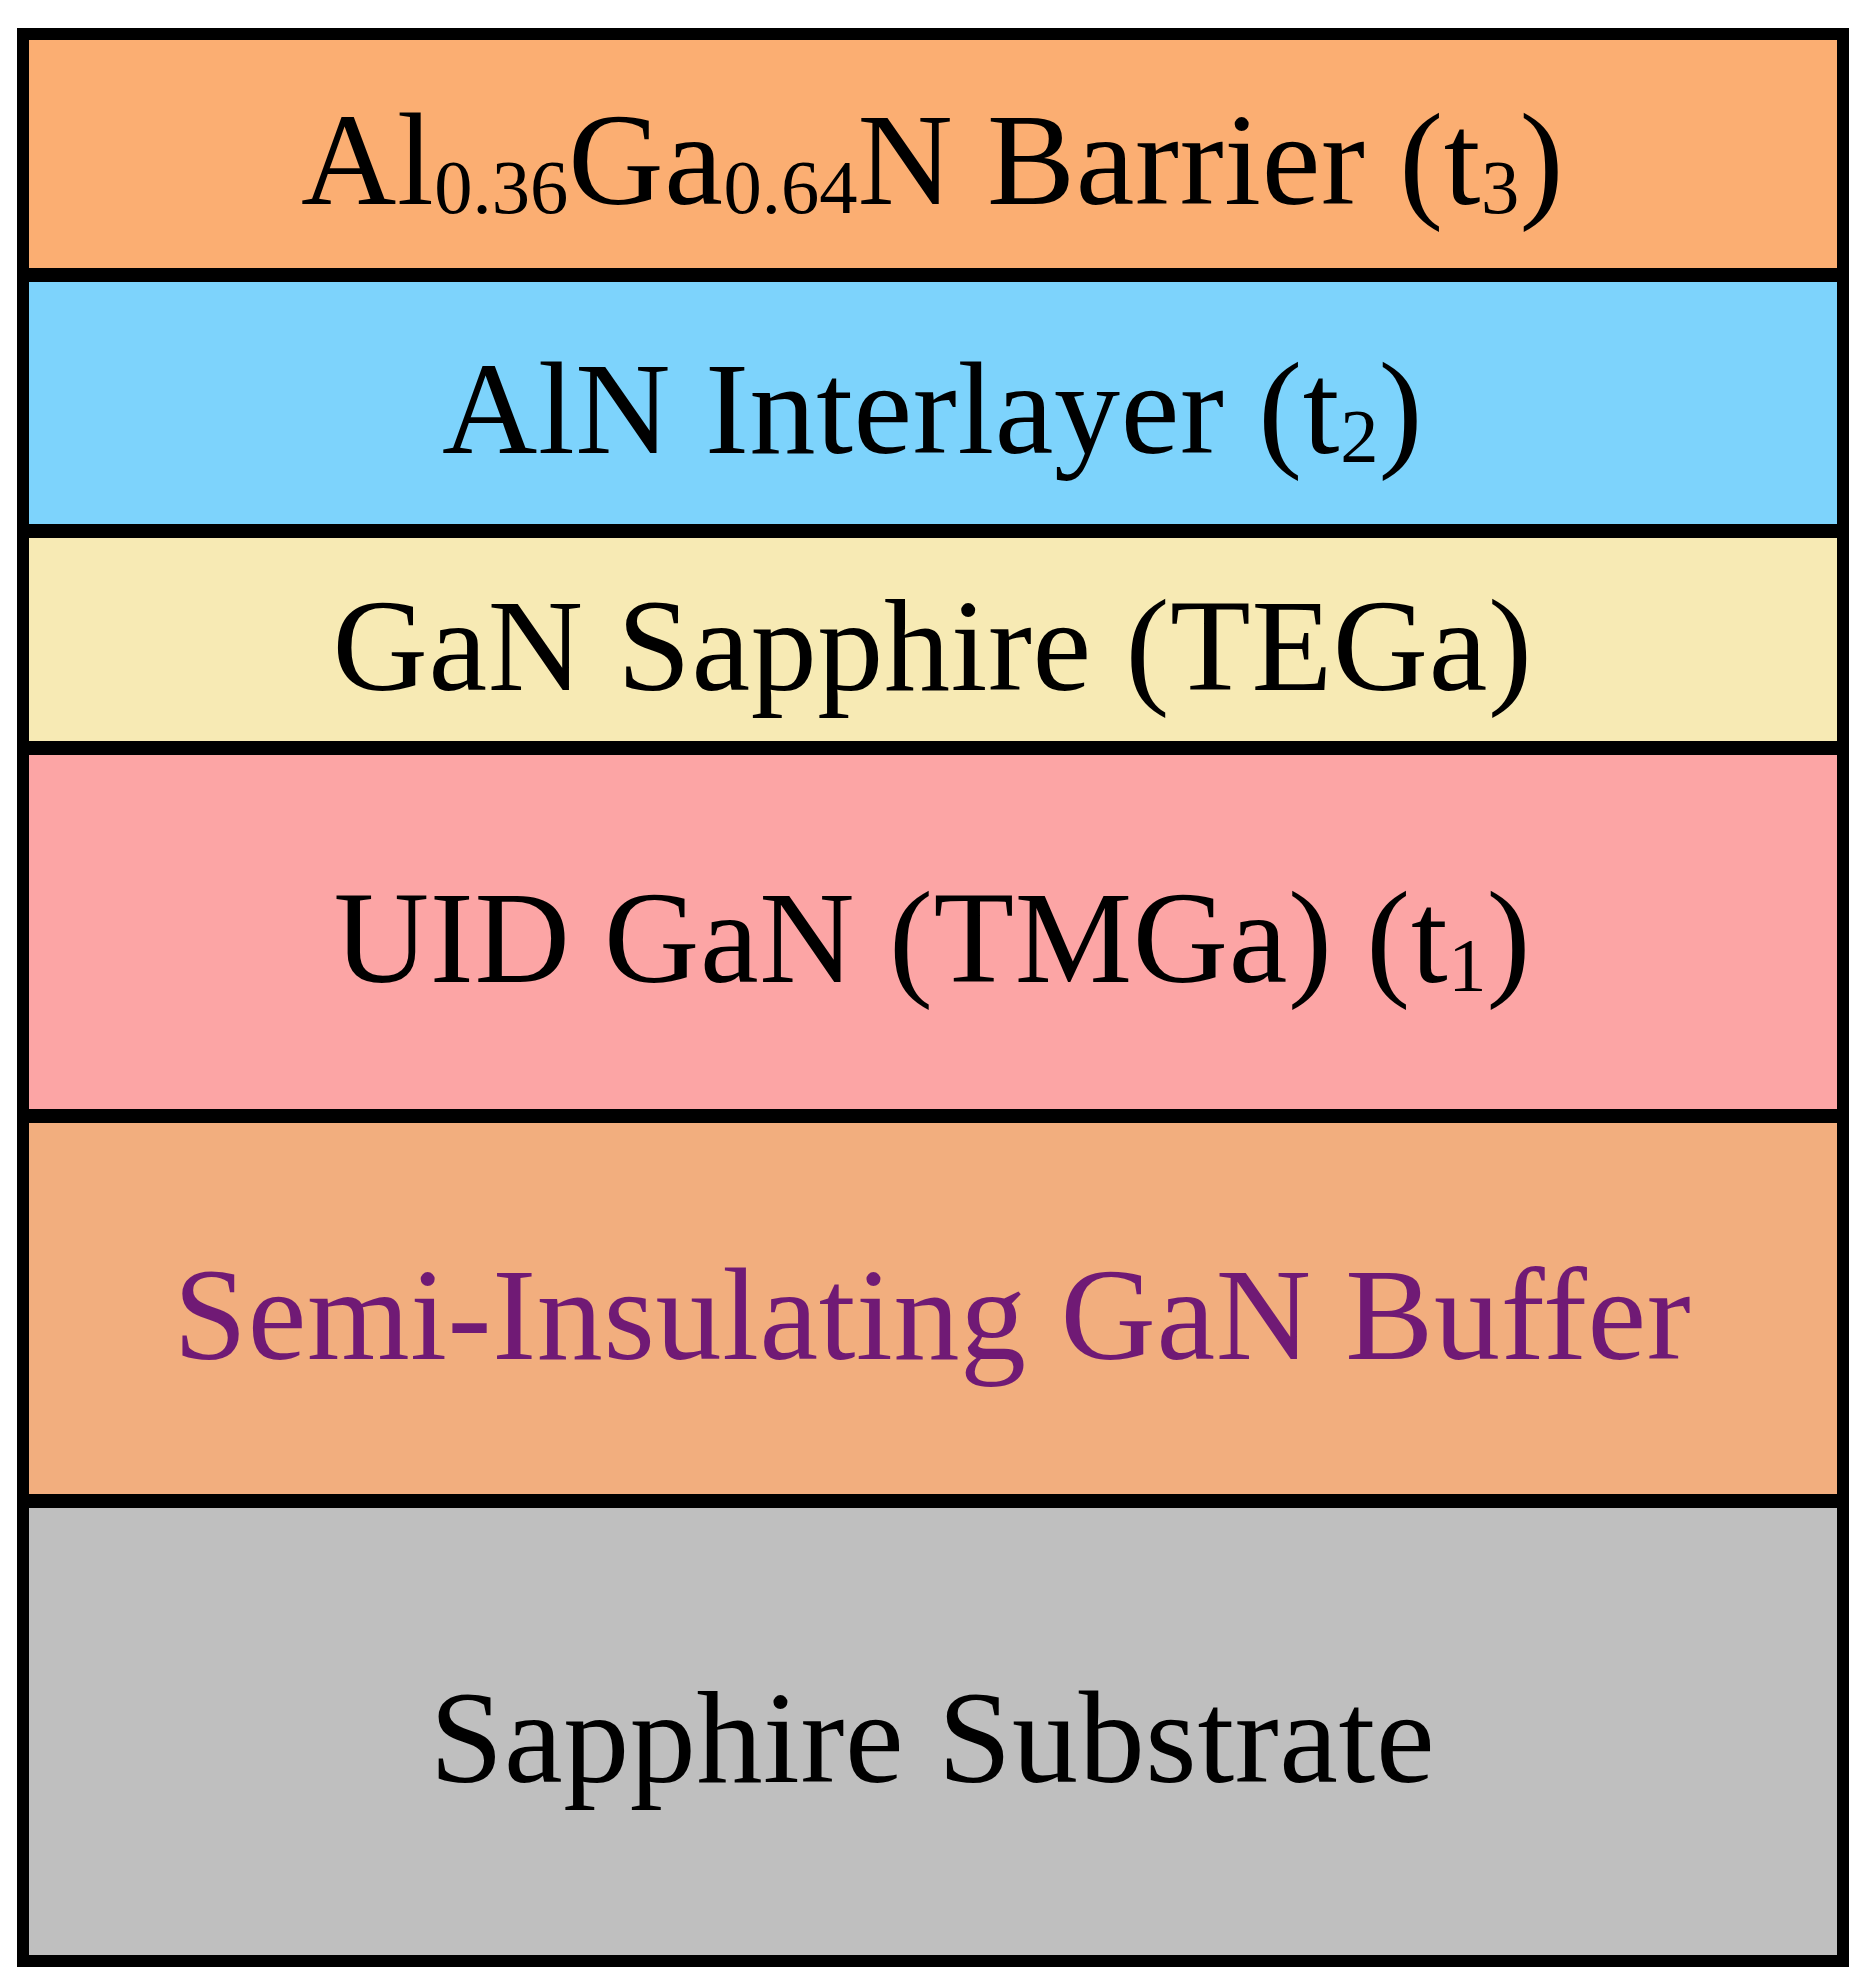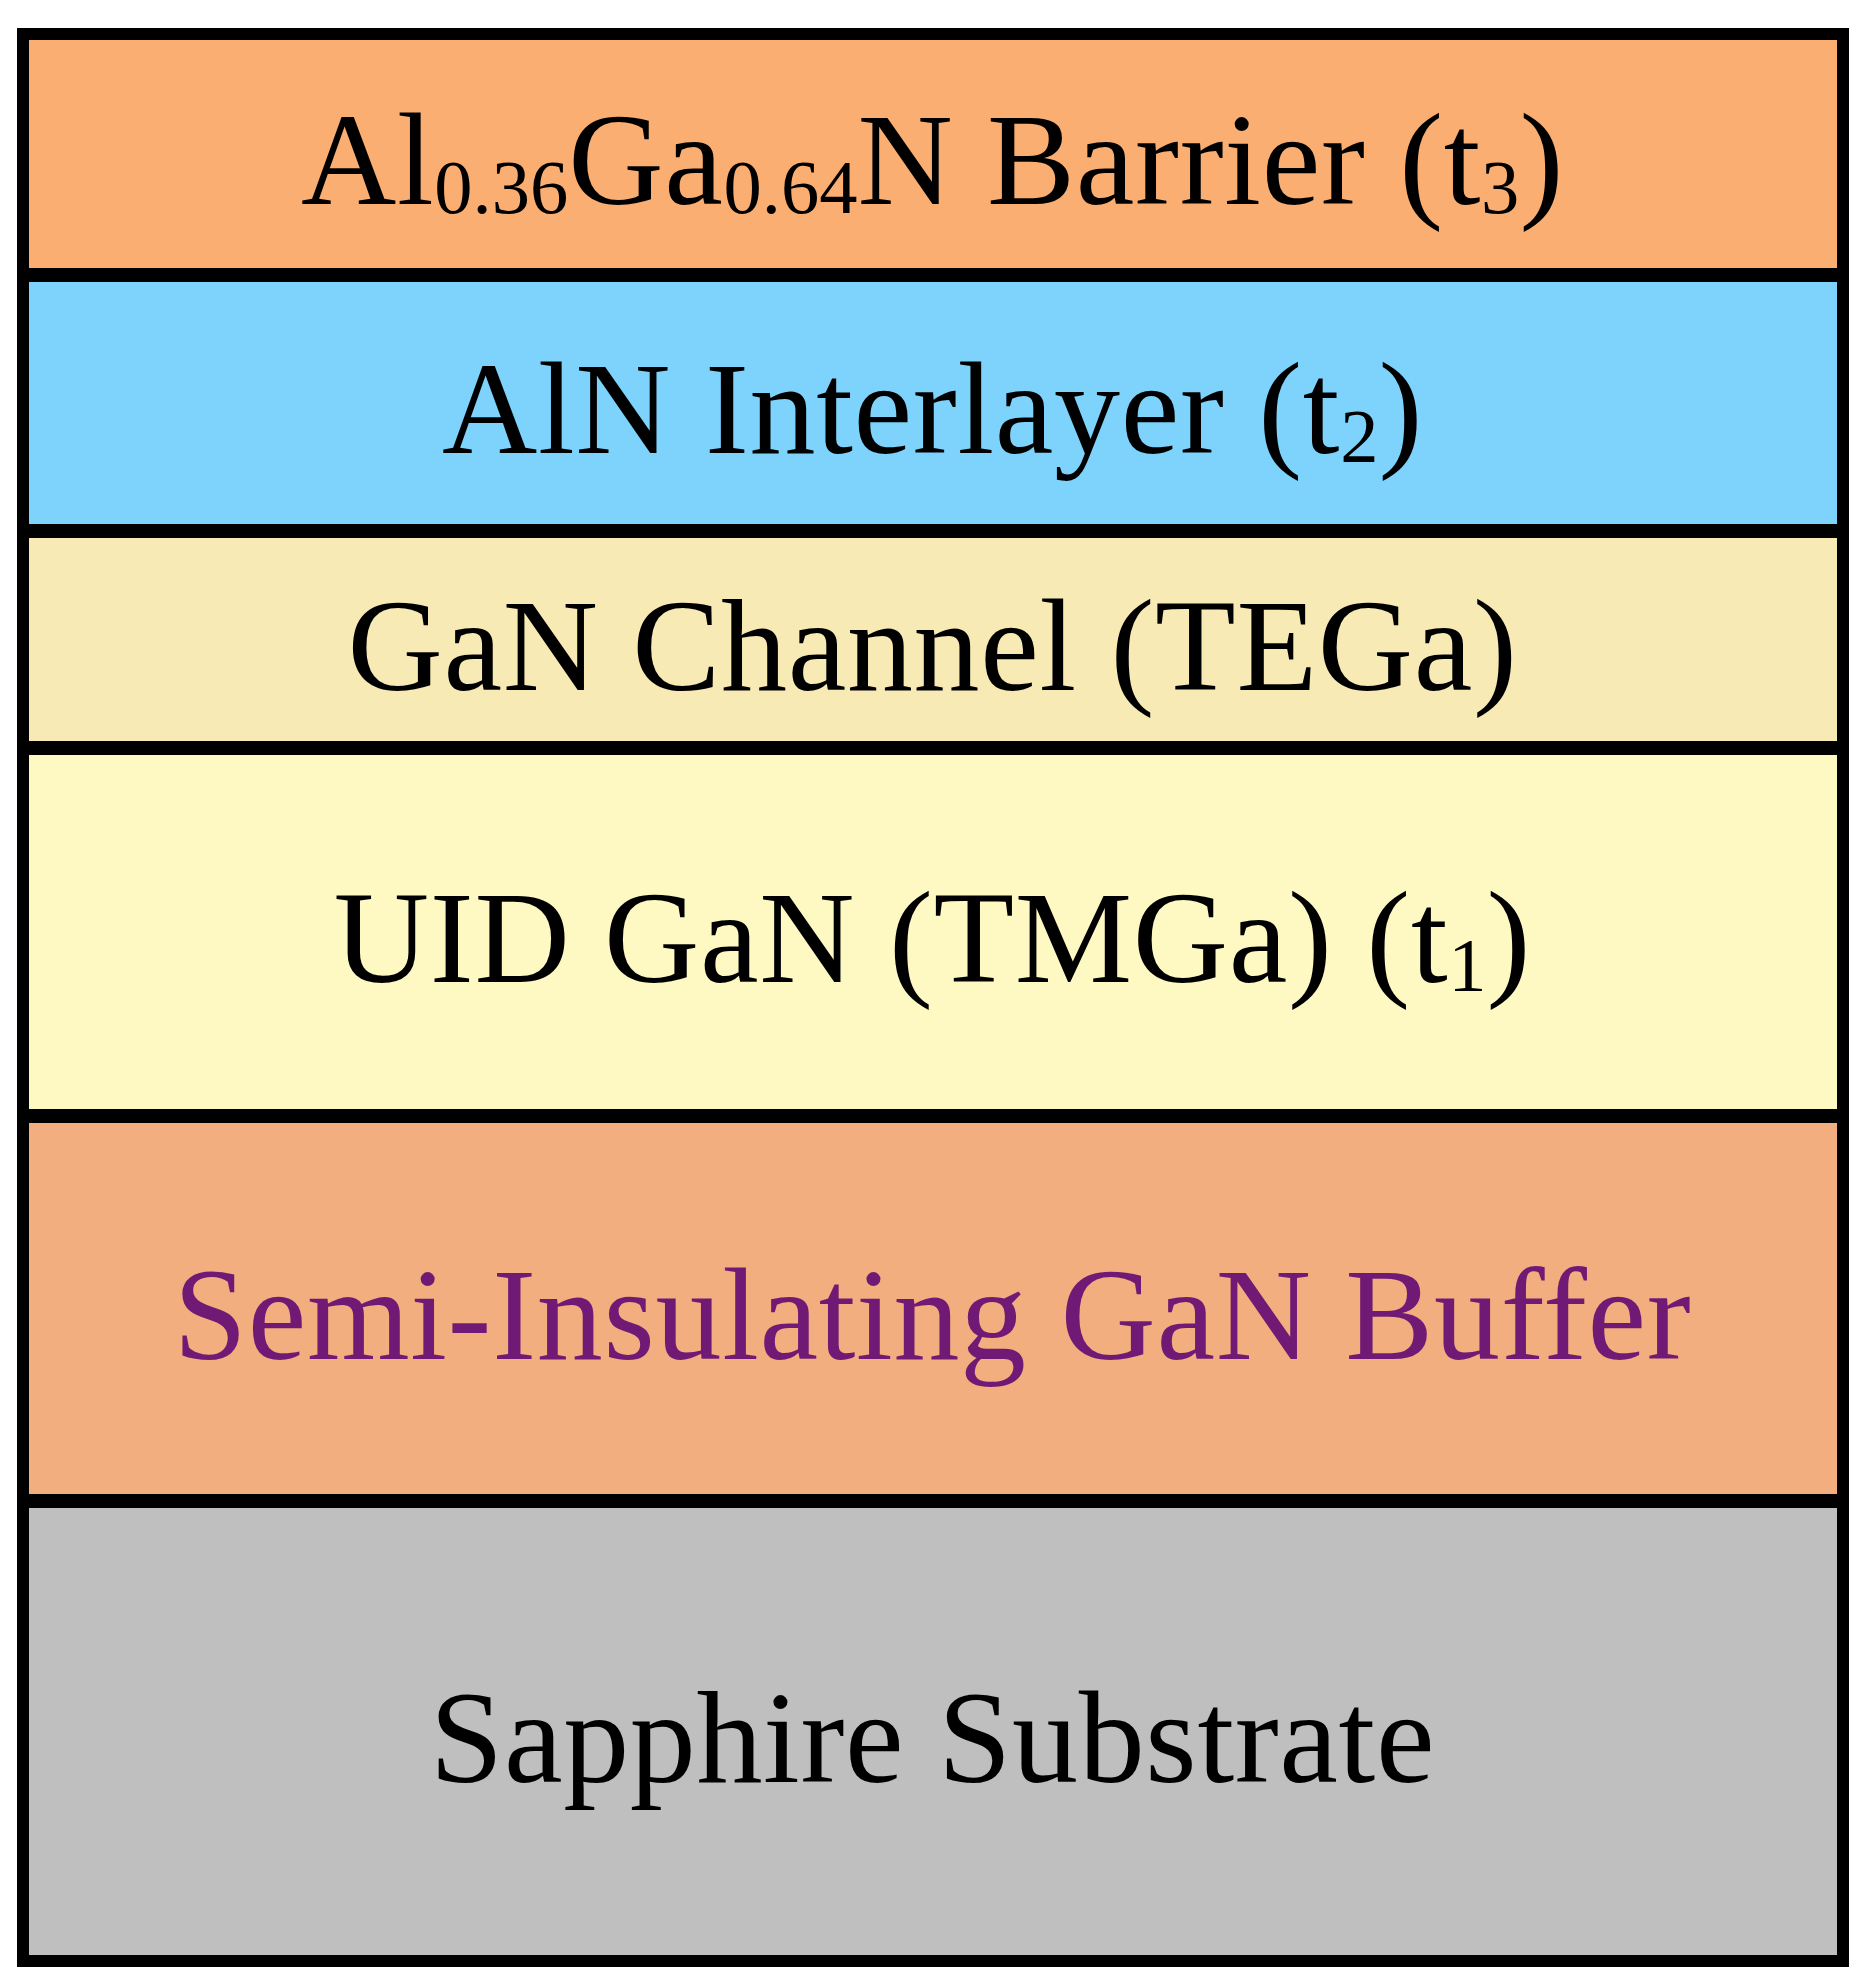--- a/index.html
+++ b/index.html
@@ -70,24 +70,24 @@
 
     <div class="layer layer-barrier" style="background: rgb(251, 174, 114);">
       <div class="layer-label" style="color: rgb(0, 0, 0);"><span>Al</span><span class="sub">0.36</span><span>Ga</span><span class="sub">0.64</span><span>N Barrier (t</span><span class="sub">3</span><span>)</span></div>
     </div>
 
     <div class="layer layer-interlayer" style="background: #7dd3fc;">
       <div class="layer-label" style="color: rgb(0, 0, 0);"><span>AlN Interlayer (t</span><span class="sub">2</span><span>)</span></div>
     </div>
 
     <div class="layer layer-channel" style="background: rgb(247, 234, 180);">
-      <div class="layer-label" style="color: rgb(0, 0, 0);"><span>GaN Channel (TEGa)</span></div>
+      <div class="layer-label" style="color: rgb(0, 0, 0);"><span>GaN Sapphire (TEGa)</span></div>
     </div>
 
-    <div class="layer layer-uid" style="background: #fef9c3;">
+    <div class="layer layer-uid" style="background: #fca5a5;">
       <div class="layer-label" style="color: rgb(0, 0, 0);"><span>UID GaN (TMGa) (t</span><span class="sub">1</span><span>)</span></div>
     </div>
 
     <div class="layer layer-buffer" style="background: rgb(242, 174, 126);">
       <div class="layer-label" style="color: #701a75;"><span>Semi-Insulating GaN Buffer</span></div>
     </div>
 
     <div class="layer layer-substrate" style="background: rgb(191, 191, 191);">
       <div class="layer-label" style="color: rgb(0, 0, 0);"><span>Sapphire Substrate</span></div>
     </div>

